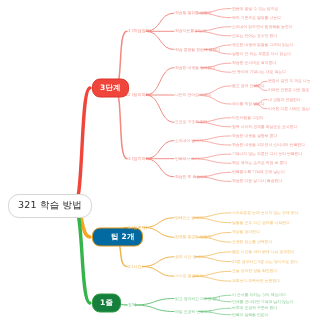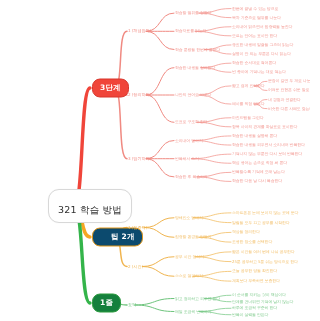--- a/index.html
+++ b/index.html
@@ -31,37 +31,36 @@
   }
   .node {
     position: absolute;
     white-space: nowrap;
     transform: translateY(-50%);
   }
   .root-node {
     background: #ffffff;
     border: 1px solid #d8d8d8;
     border-radius: 11px;
-    padding: 14px 9px 5px 9px;
+    padding: 4px 9px 5px 9px;
     font-size: 9.5px;
     color: #2f2f2f;
     letter-spacing: 0.2px;
     box-shadow: 0 0 0 0.5px rgba(0,0,0,0.02);
-    margin-left: 40px;
   }
   .branch-node {
     border-radius: 8px;
     padding: 3px 7px 4px 7px;
     font-size: 7.5px;
     font-weight: bold;
     color: #ffffff;
     letter-spacing: 0.2px;
   }
   .branch-red   { background: #f0453a; border: 1px solid #d8352b; }
-  .branch-orange{ background: #0c4a6e; border: 1px solid #e09415; padding-left: 18px; }
+  .branch-orange{ background: #0369a1; border: 1px solid #e09415; padding-left: 18px; }
   .branch-green { background: #15803d; border: 1px solid #2a9a3d; }
 
   .sub-node {
     font-size: 4.1px;
     letter-spacing: -0.05px;
     line-height: 1;
   }
   .sub-red    { color: #f08a82; }
   .sub-orange { color: #f0b44e; }
   .sub-green  { color: #6dc47c; }

